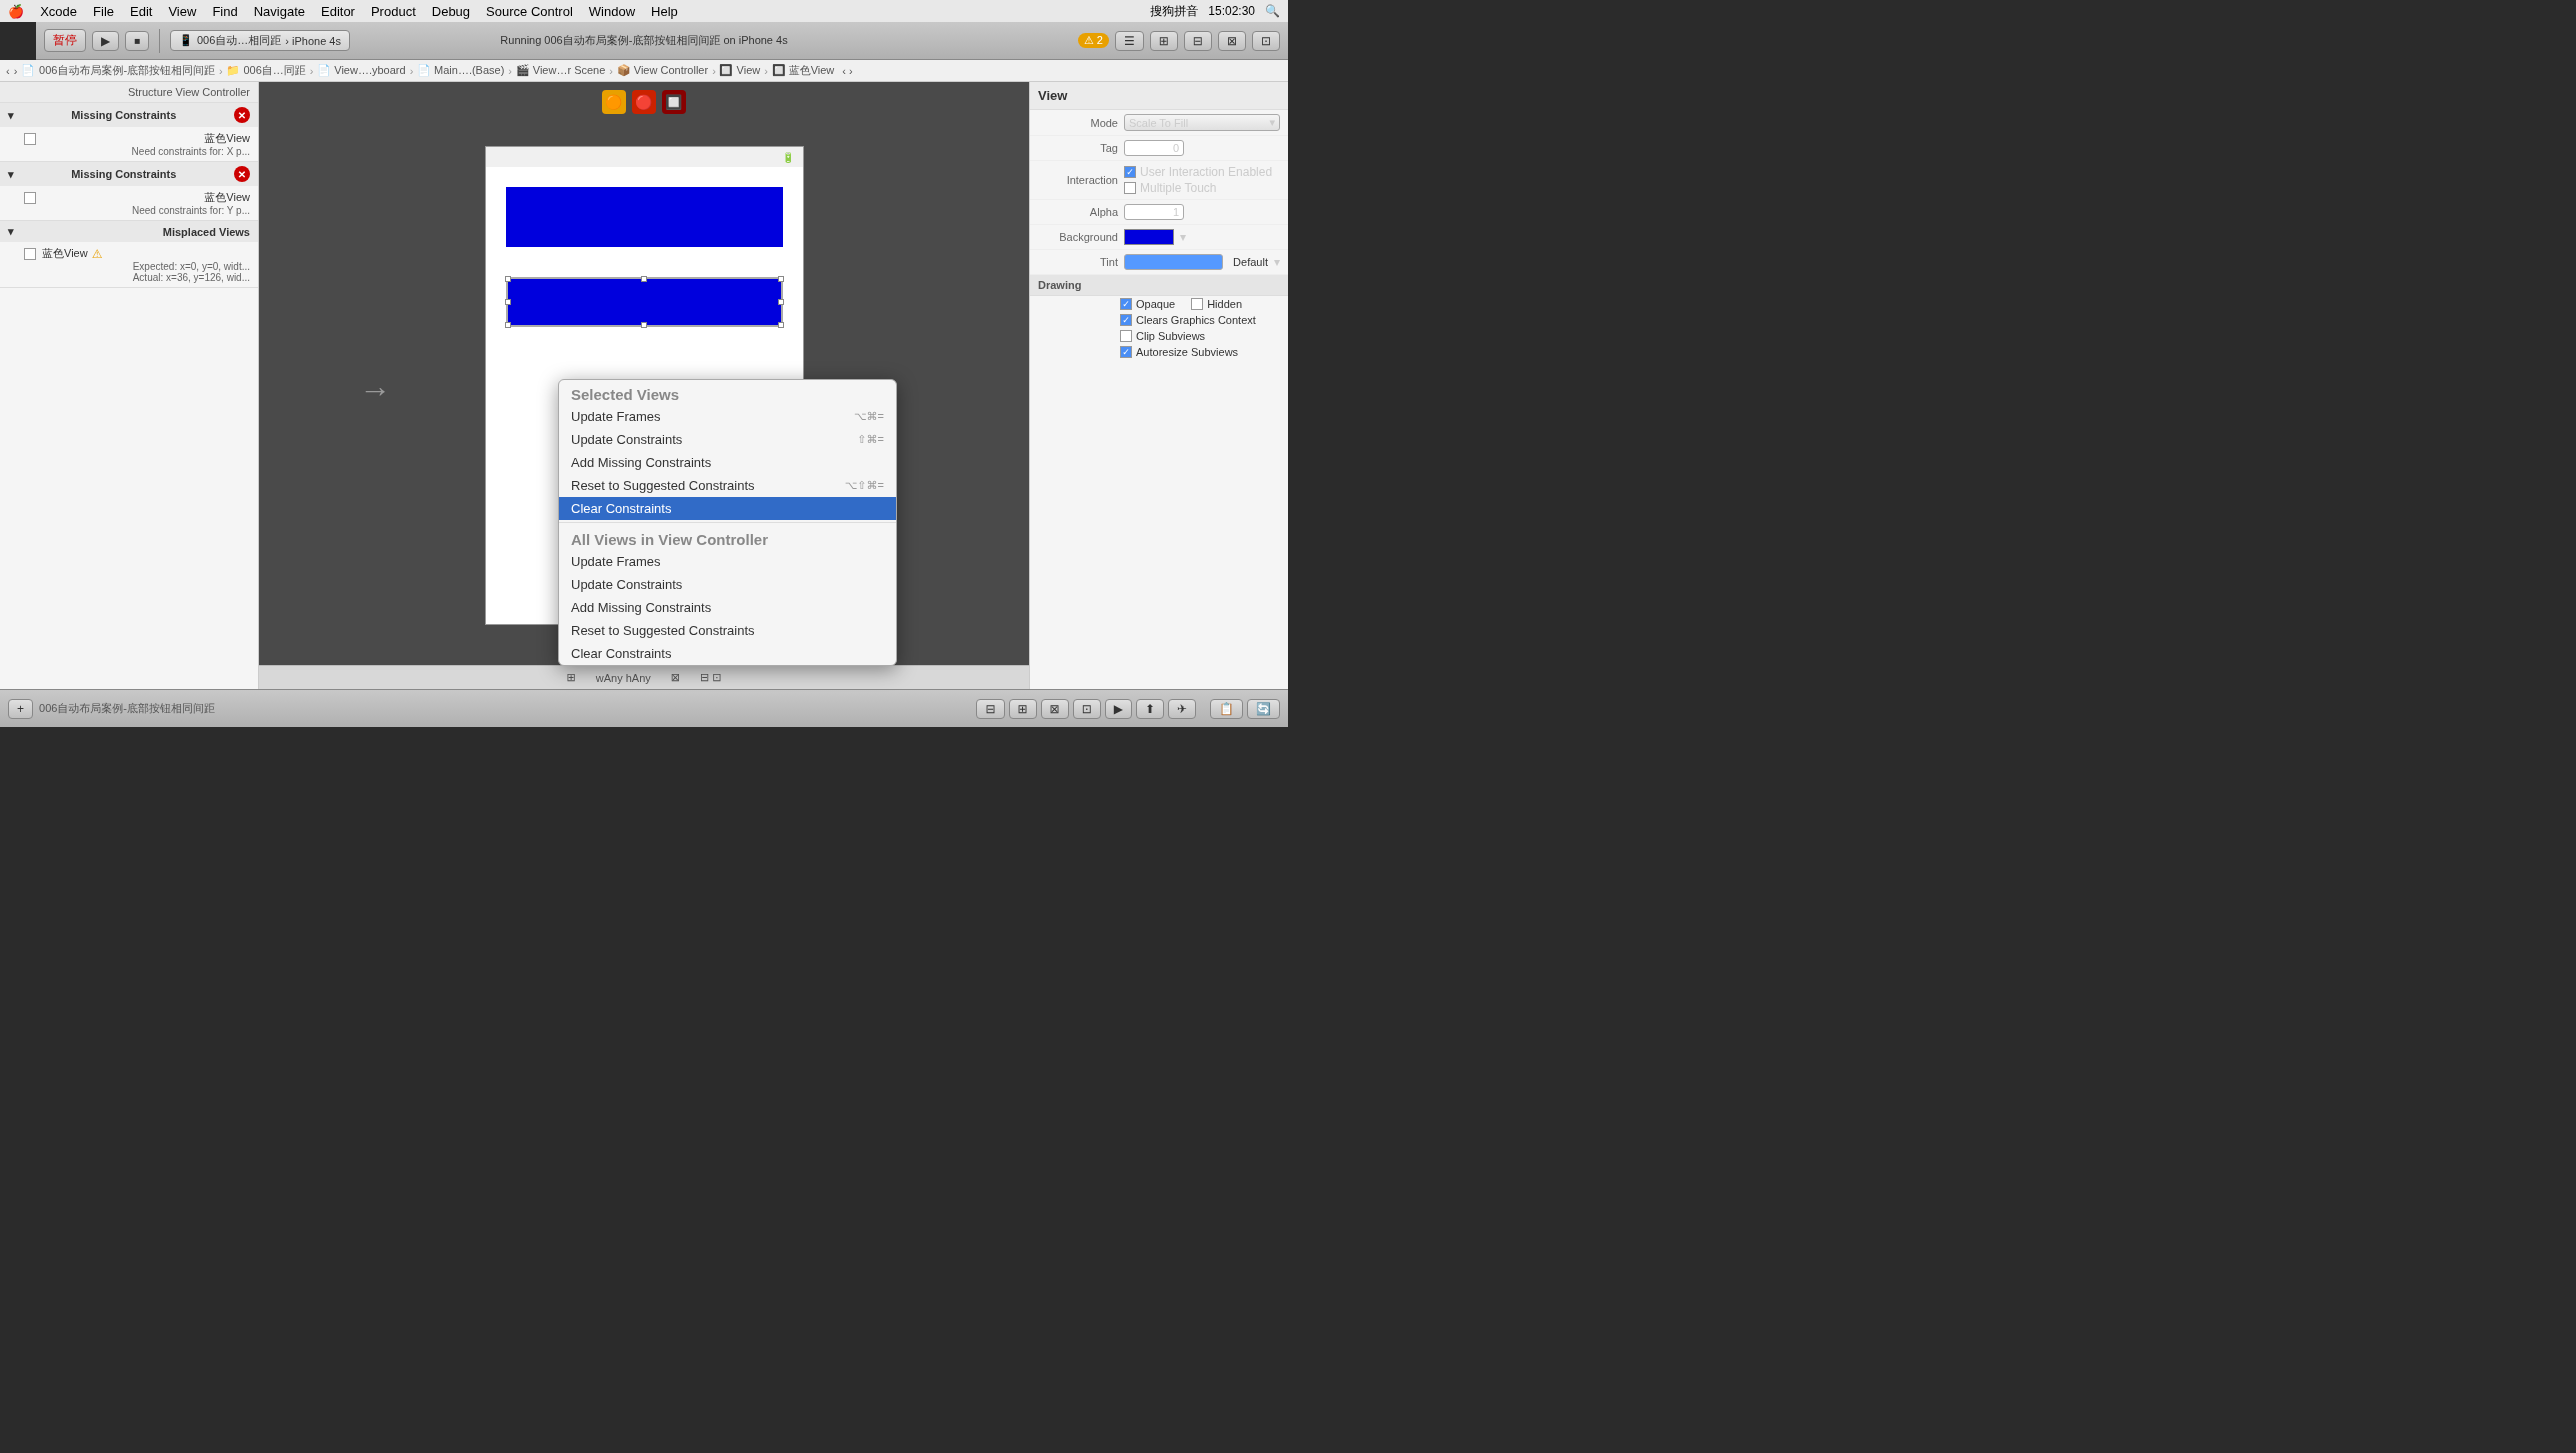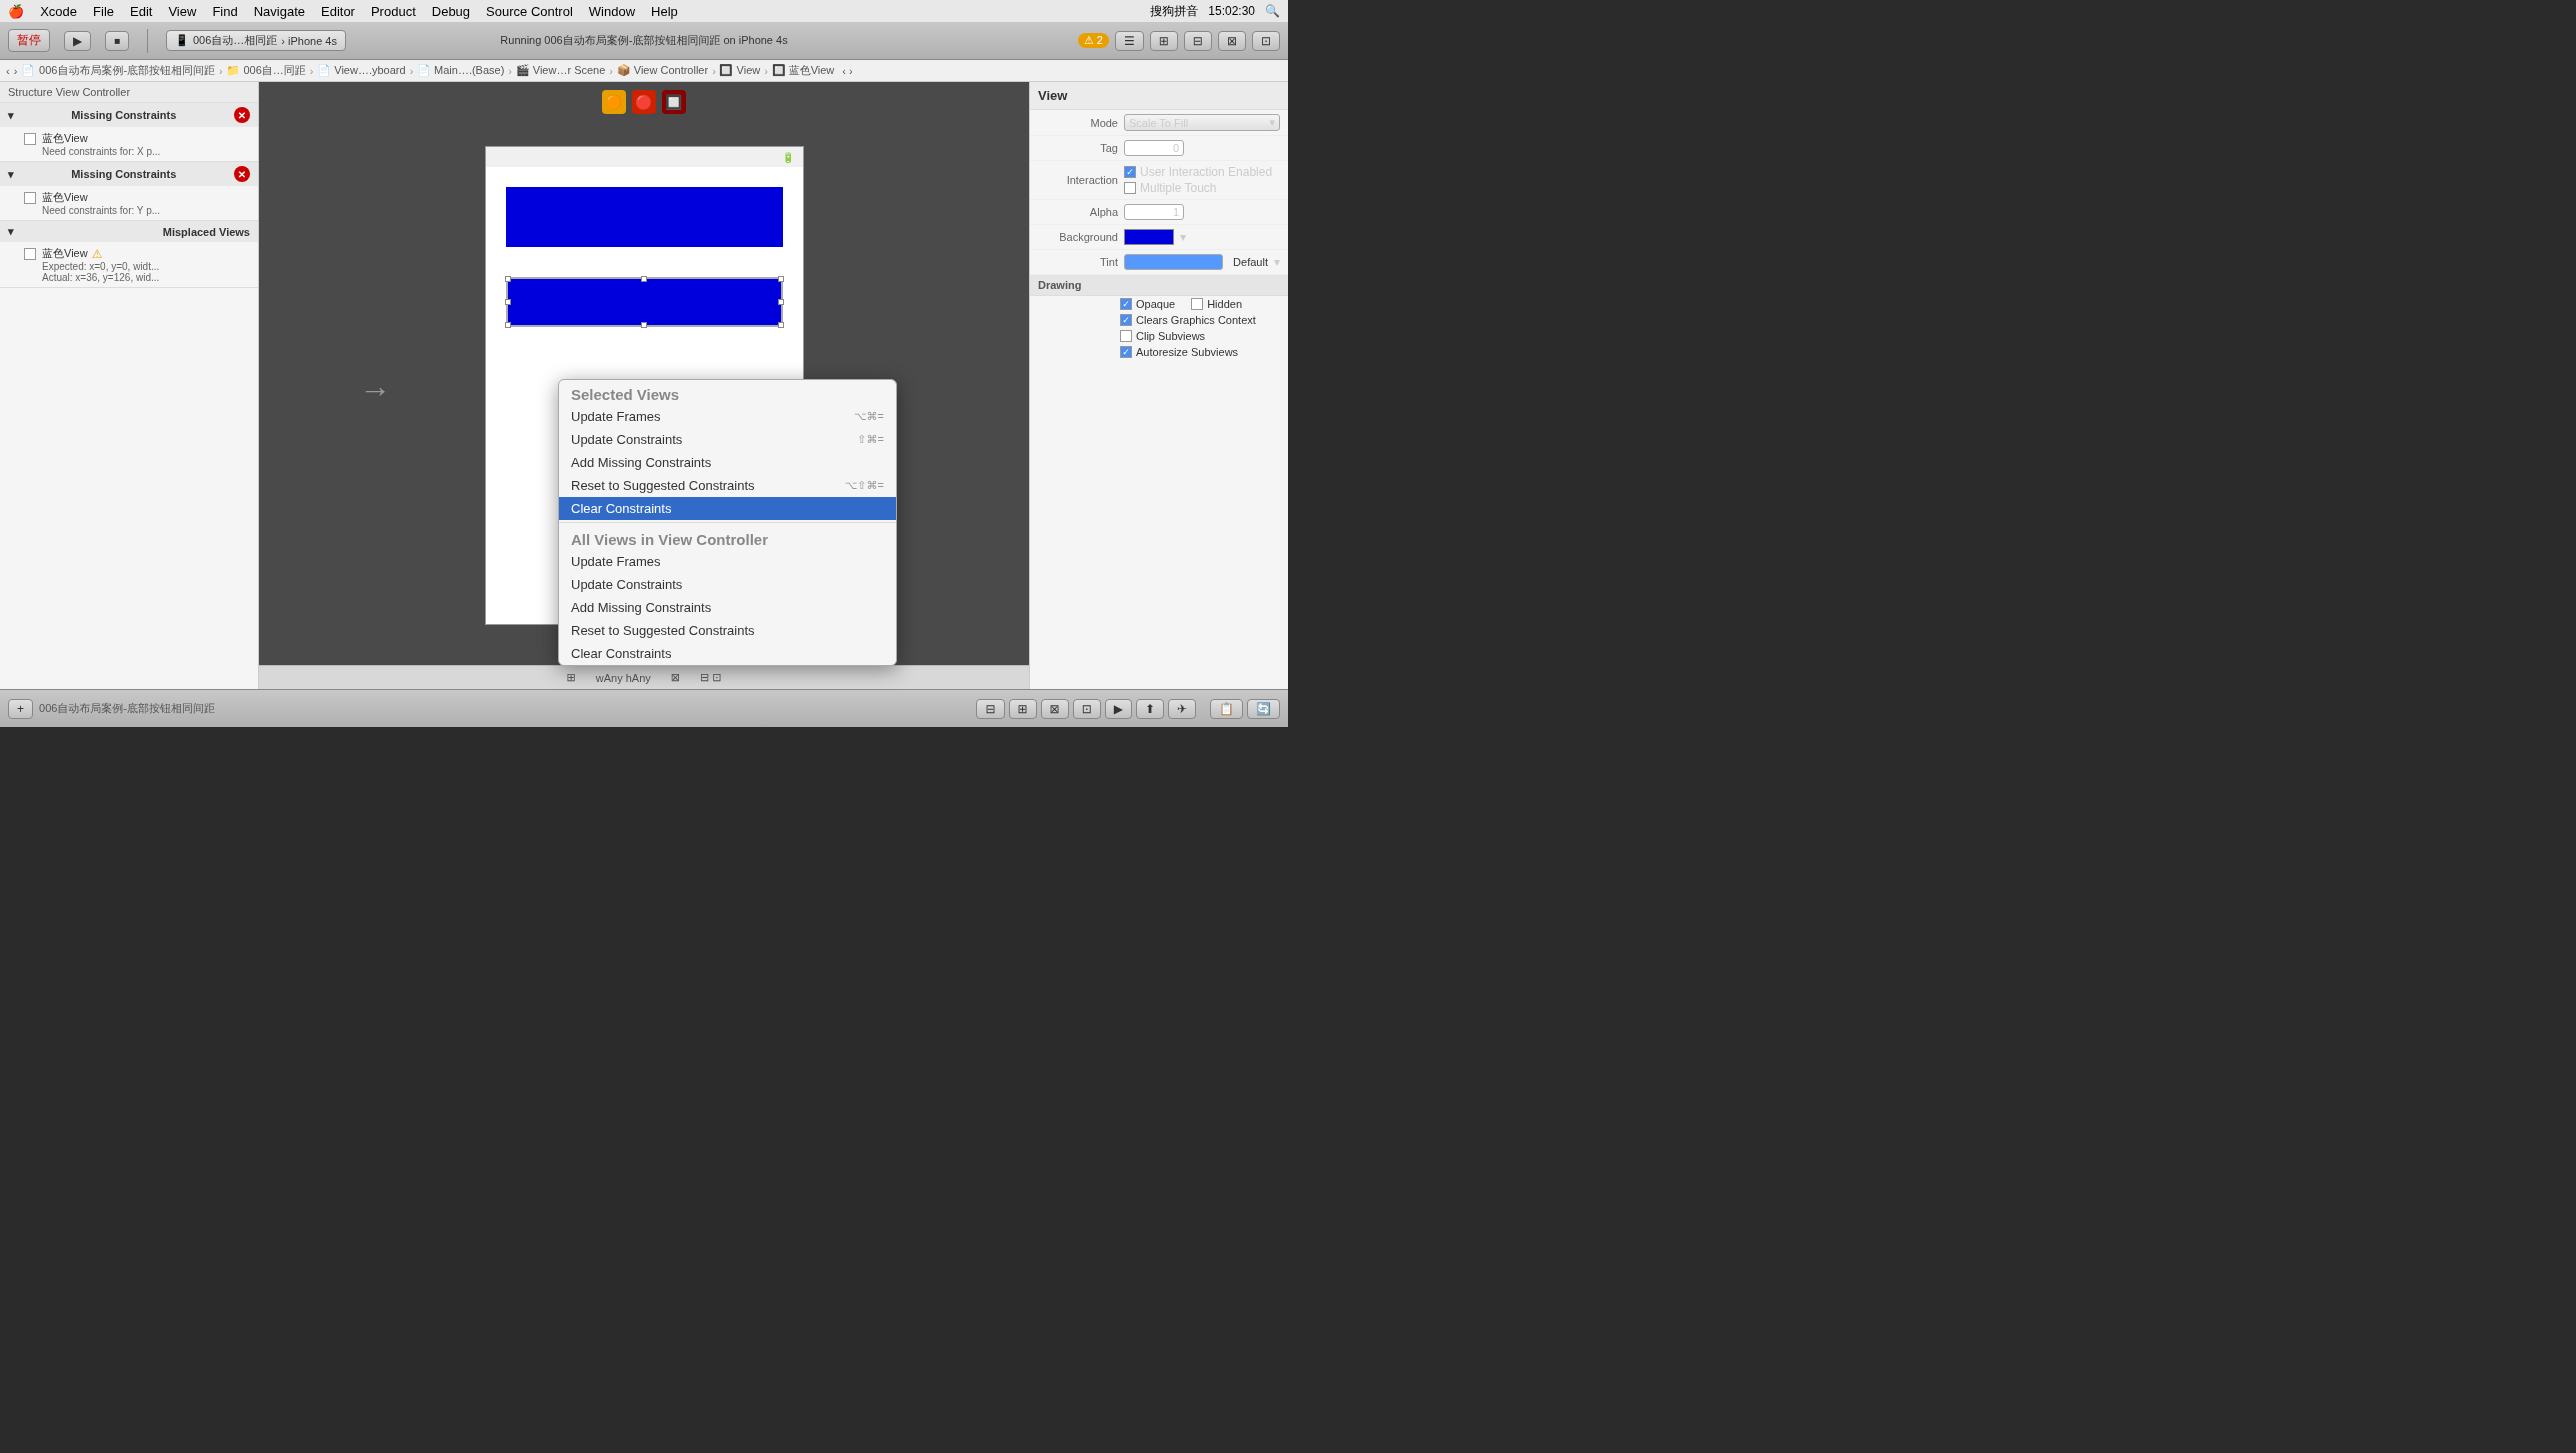--- a/index.html
+++ b/index.html
@@ -36,22 +36,23 @@
       font-size: 12px;
     }
 
     
     .toolbar {
       height: 38px;
       background: linear-gradient(to bottom, #c8c8c8, #b0b0b0);
       display: flex;
       align-items: center;
       padding: 0 8px;
-      gap: 14px;
+      gap: 6px;
       border-bottom: 1px solid #888;
+      margin-left: 36px;
     }
     .toolbar-btn {
       background: linear-gradient(to bottom, #e0e0e0, #c0c0c0);
       border: 1px solid #888;
       border-radius: 4px;
       padding: 2px 8px;
       font-size: 12px;
       cursor: pointer;
       color: #333;
     }
@@ -113,20 +114,21 @@
       position: relative;
     }
 
     
     .left-sidebar {
       width: 259px;
       background: #f5f5f5;
       border-right: 1px solid #ccc;
       overflow-y: auto;
       flex-shrink: 0;
+      text-align: right;
     }
     .structure-header {
       padding: 4px 8px;
       font-size: 11px;
       color: #555;
       border-bottom: 1px solid #ddd;
       background: #ebebeb;
     }
     .constraint-group { border-bottom: 1px solid #ddd; }
     .constraint-group-header {

